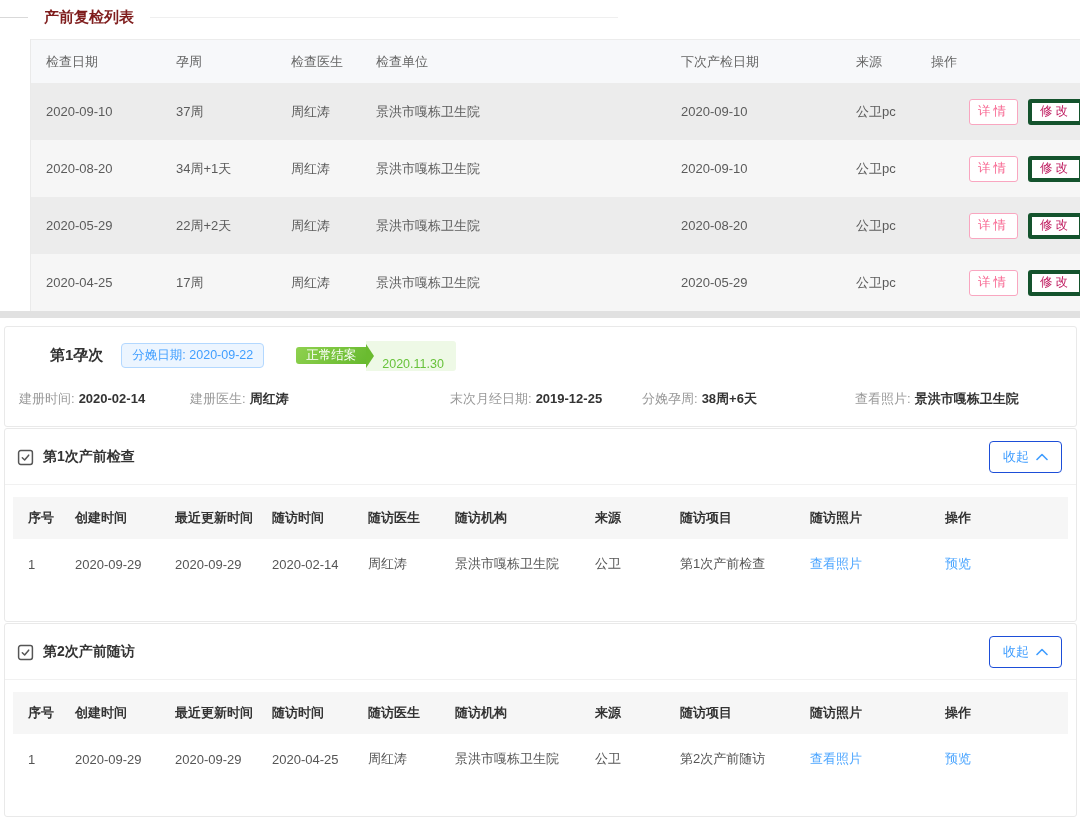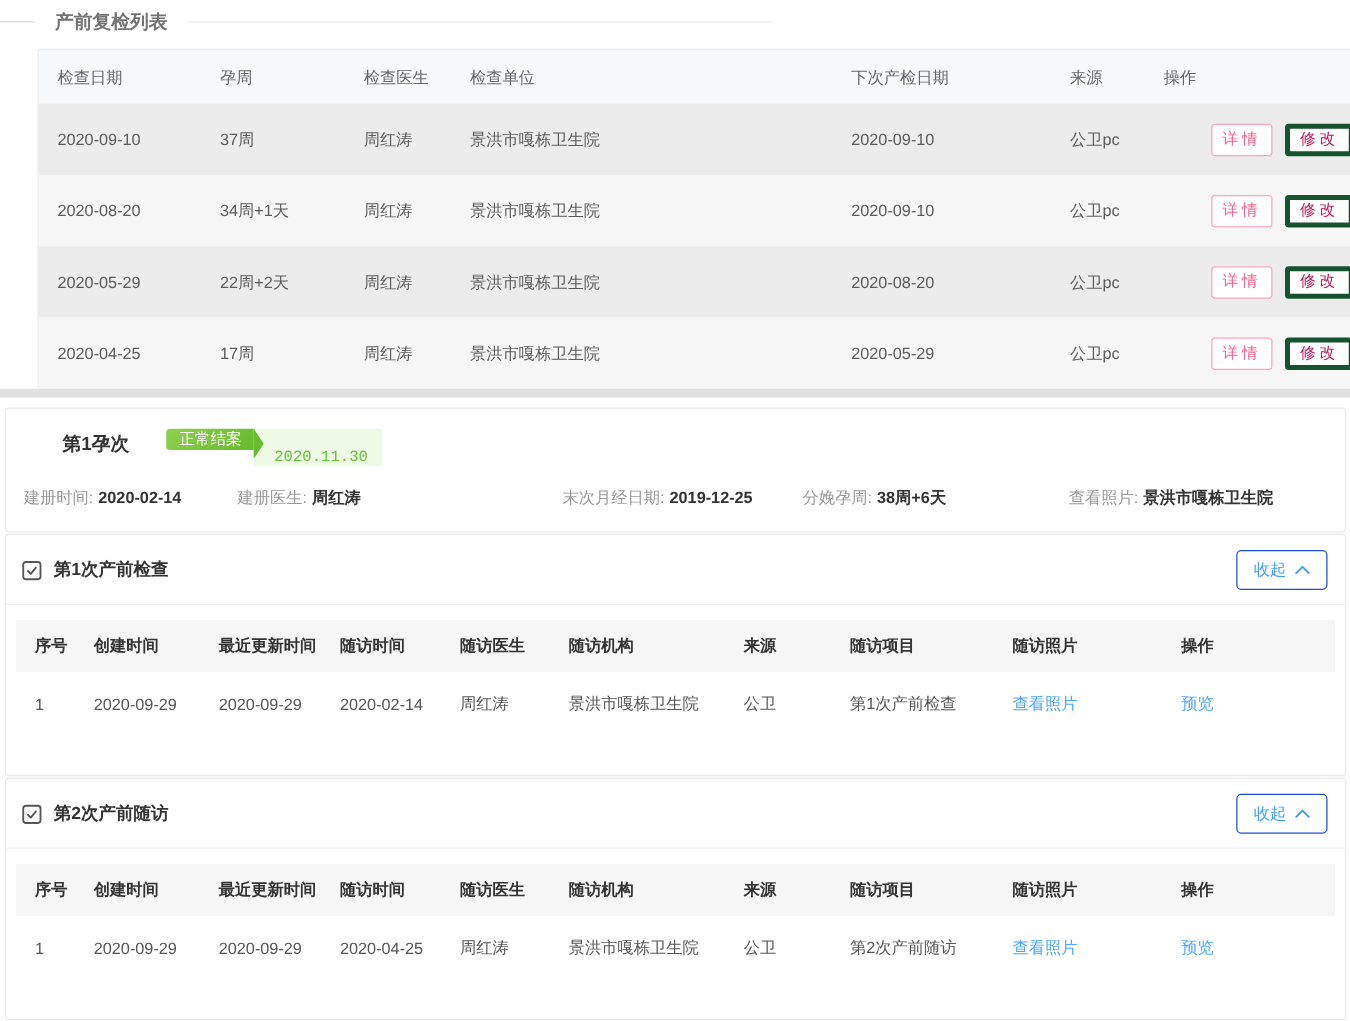--- a/index.html
+++ b/index.html
@@ -4,21 +4,21 @@
 <style>
   html,body{margin:0;padding:0;background:#fff;}
   body{
     width:1080px;height:817px;overflow:hidden;position:relative;
     font-family:"Liberation Sans","DejaVu Sans",sans-serif;
     -webkit-font-smoothing:antialiased;color:#555;
   }
   
   .list-title-row{display:flex;align-items:center;height:24px;margin-top:5px;}
   .line-left{width:28px;height:1px;background:#d9d9d9;flex-shrink:0;}
-  .list-title{color:#737373;font-weight:bold;font-size:15px;margin:0 16px;white-space:nowrap;}
+  .list-title{color:#7f1d1d;font-weight:bold;font-size:15px;margin:0 16px;white-space:nowrap;}
   .line-right{width:468px;height:1px;background:#efefef;flex-shrink:0;}
 
   
   .ttable{margin:10px 0 0 30px;width:1050px;border-left:1px solid #eaeaea;font-size:13px;color:#5b5b5b;}
   .thead{display:flex;align-items:center;height:43px;background:#f7f8fa;border-top:1px solid #ececec;color:#666;}
   .trow{display:flex;align-items:center;height:57px;}
   .trow.odd{background:#ececec;}
   .trow.even{background:#f6f6f6;}
   .tc{padding-left:15px;box-sizing:border-box;flex-shrink:0;white-space:nowrap;overflow:hidden;}
   .tc1{width:130px}.tc2{width:115px}.tc3{width:85px}.tc4{width:305px}.tc5{width:175px}.tc6{width:75px}
@@ -31,21 +31,21 @@
 
   
   .section-divider{height:7px;background:#e1e1e1;margin-top:0;}
 
   
   .preg-card{margin:8px 3px 0 4px;border:1px solid #e9e9e9;border-radius:3px;padding:16px 0 18px;}
   .preg-title-row{display:flex;align-items:center;padding-left:45px;}
   .preg-title{font-size:15px;font-weight:bold;color:#333;margin-right:18px;}
   .tag-blue{background:#ecf5ff;border:1px solid #b3d8ff;color:#409eff;font-size:12.5px;
             padding:3px 10px;border-radius:4px;white-space:nowrap;}
-  .ribbon{display:flex;align-items:flex-start;height:24px;margin-left:12px;font-family:Liberation Mono, monospace;}
+  .ribbon{display:flex;align-items:center;height:24px;margin-left:32px;}
   .ribbon-dark{background:linear-gradient(135deg,#8fd14f,#66b92e);color:#fff;font-size:12.5px;
                display:flex;align-items:center;padding:0 10px;border-radius:3px 0 0 3px;position:relative;z-index:2;}
   .ribbon-arrow{width:0;height:0;border-top:12px solid transparent;border-bottom:12px solid transparent;
                 border-left:8px solid #6abb2f;position:relative;z-index:2;}
   .ribbon-light{background:#eef9e6;color:#67c23a;font-size:12.5px;display:flex;align-items:center;
                 padding:16px 12px 0 16px;margin-left:-8px;border-radius:0 3px 3px 0;z-index:1;}
   .preg-info-row{display:flex;padding-left:14px;margin-top:22px;font-size:13px;align-items:baseline;}
   .info-item{white-space:nowrap;box-sizing:border-box;flex-shrink:0;}
   .ii1{width:171px}.ii2{width:260px}.ii3{width:192px}.ii4{width:213px}.ii5{flex:1}
   .info-label{color:#999;}
@@ -142,20 +142,21 @@
 
     </div>
   </div>
 </div>
 
 <div class="section-divider"></div>
 
 <div class="preg-card">
   <div class="preg-title-row">
     <span class="preg-title">第1孕次</span>
+    <span class="tag-blue">分娩日期: 2020-09-22</span>
     <span class="ribbon">
       <span class="ribbon-dark">正常结案</span>
       <span class="ribbon-arrow"></span>
       <span class="ribbon-light">2020.11.30</span>
     </span>
   </div>
   <div class="preg-info-row">
     <div class="info-item ii1">
       <span class="info-label">建册时间:</span><span class="info-value">2020-02-14</span>
     </div>

